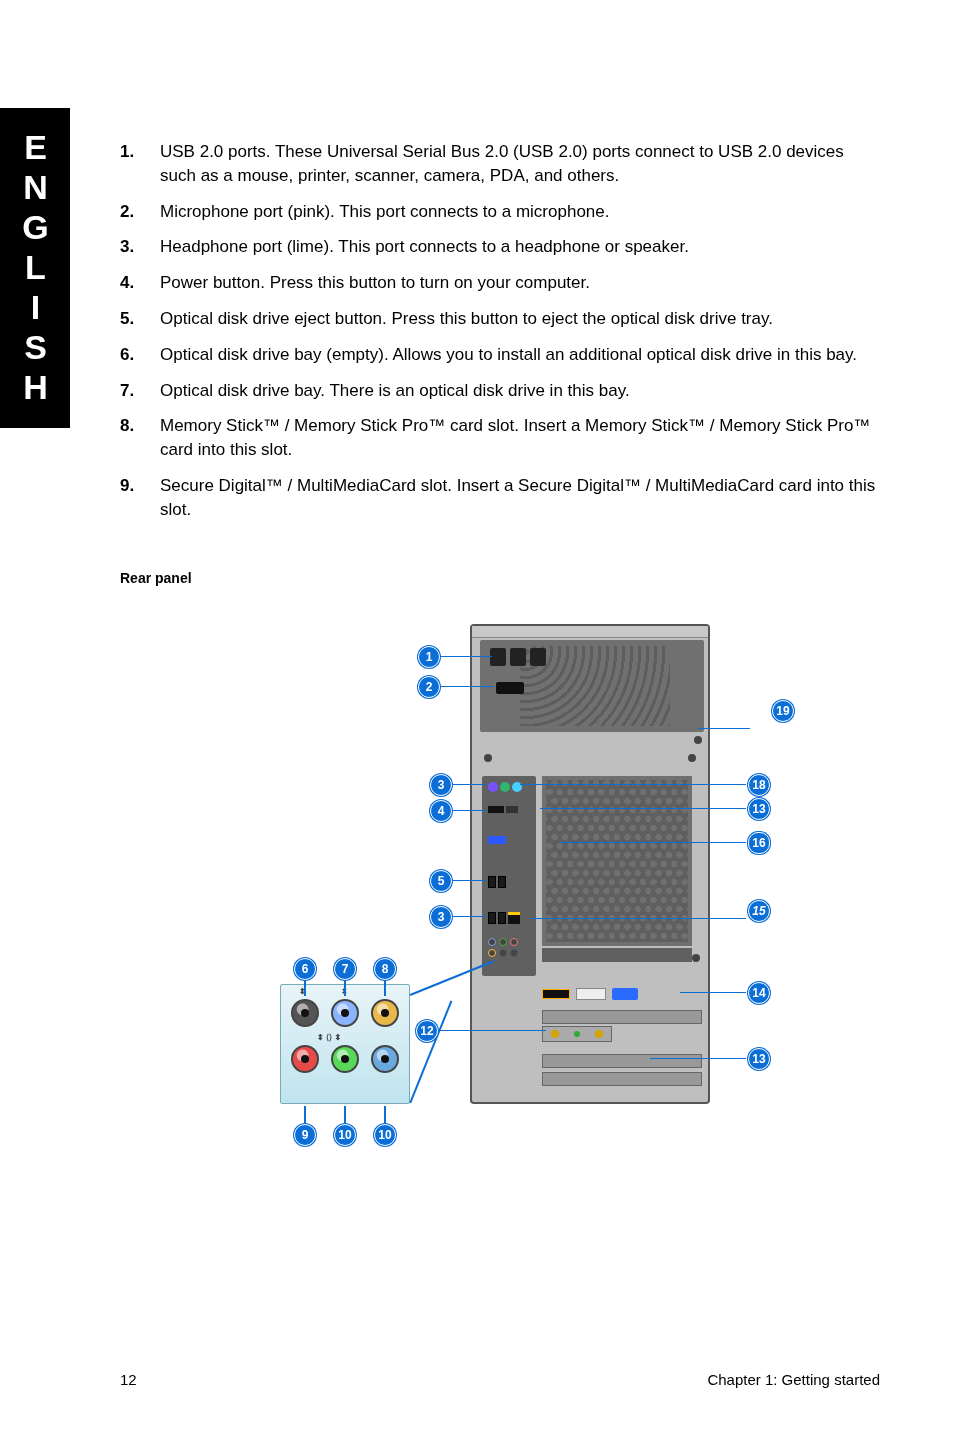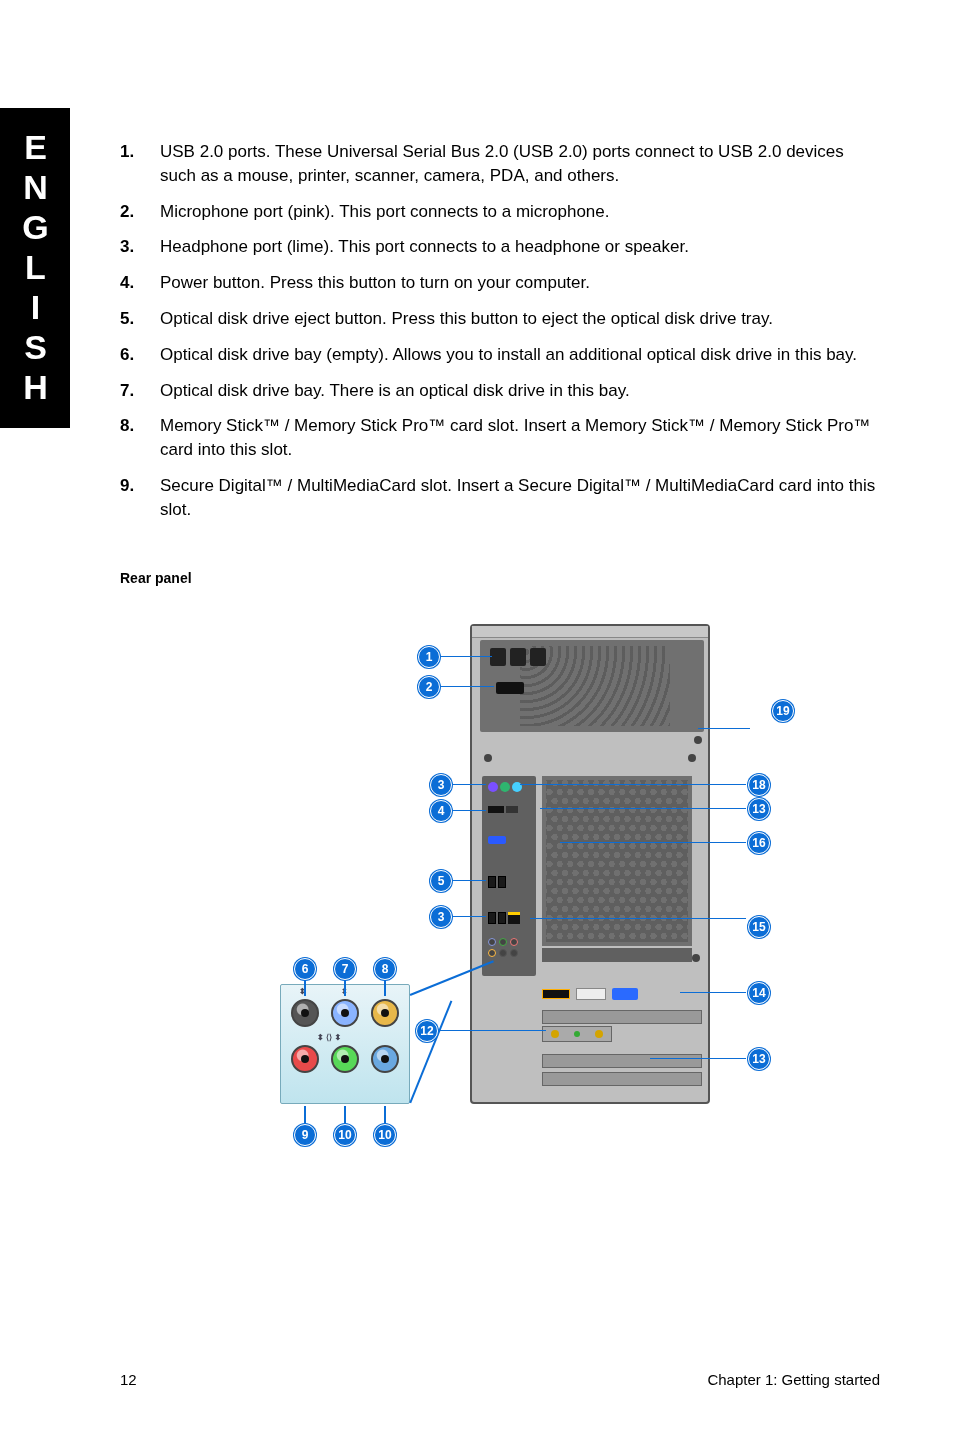--- a/index.html
+++ b/index.html
@@ -222,22 +222,22 @@
     <div class="callout-line" style="left:320px; top:160px; width:226px;"></div>
     <div class="callout-line" style="left:340px; top:184px; width:206px;"></div>
     <div class="callout-line" style="left:360px; top:218px; width:186px;"></div>
     <div class="callout-line" style="left:330px; top:294px; width:216px;"></div>
     <div class="callout-line" style="left:480px; top:368px; width:66px;"></div>
     <div class="callout-line" style="left:450px; top:434px; width:96px;"></div>
 
     <div class="callout-badge" style="left:548px; top:76px;margin-left:24px;">19</div>
     <div class="callout-badge" style="left:548px; top:150px;">18</div>
     <div class="callout-badge" style="left:548px; top:174px;">13</div>
-    <div class="callout-badge" style="left:548px; top:208px;">16</div>
-    <div class="callout-badge" style="left:548px; top:292px;">15</div>
+    <div class="callout-badge" style="left:548px; top:208px;border-radius:10px;">16</div>
+    <div class="callout-badge" style="left:548px; top:276px;font-style:italic;">15</div>
     <div class="callout-badge" style="left:548px; top:358px;">14</div>
     <div class="callout-badge" style="left:548px; top:424px;">13</div>
   </div>
 </div>
 
 <div class="footer">
   <span>12</span>
   <span>Chapter 1: Getting started</span>
 </div>
 

